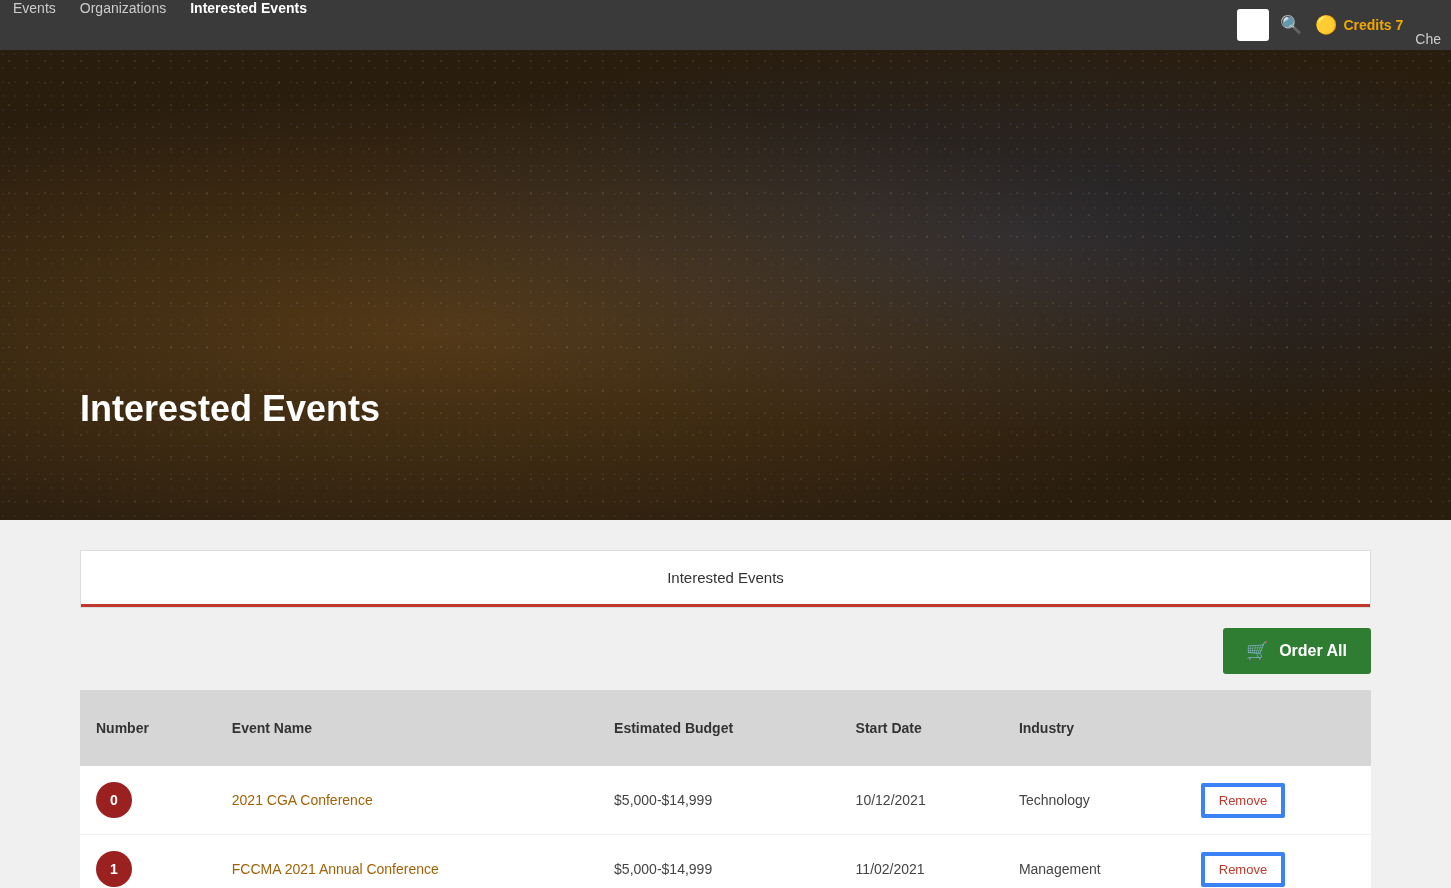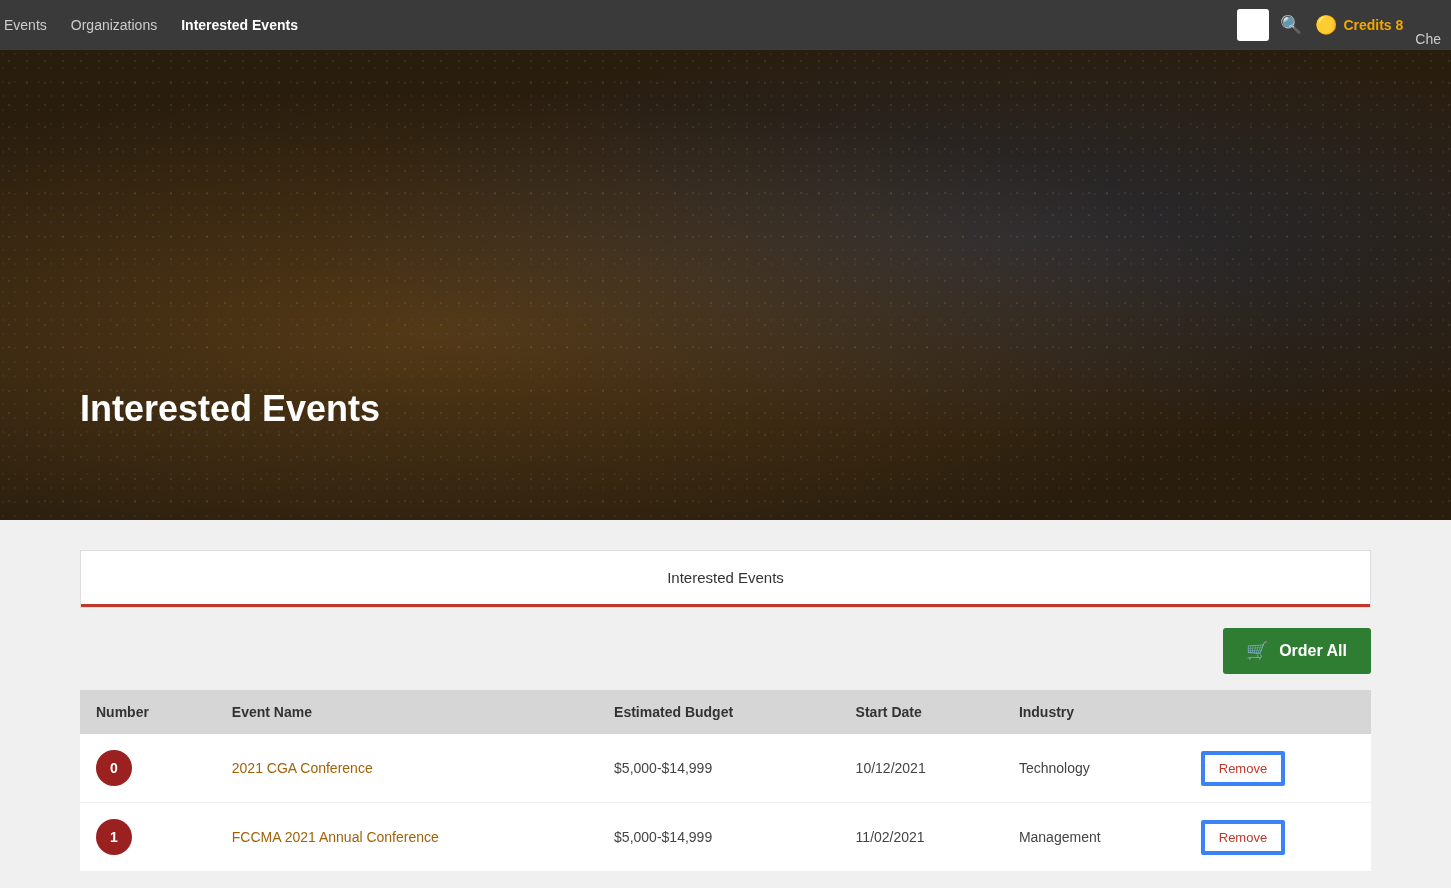--- a/index.html
+++ b/index.html
@@ -3,22 +3,22 @@
   <meta charset="utf-8">
   <style>
     * { margin: 0; padding: 0; box-sizing: border-box; }
     body { font-family: Arial, sans-serif; background: #f0f0f0; min-width: 1451px; }
 
     
     nav {
       background: #3a3a3a;
       height: 50px;
       display: flex;
-      align-items: center;
-      padding: 0 4px;
+      align-items: flex-start;
+      padding: 0 13px;
       position: relative;
     }
     .nav-links { display: flex; gap: 24px; }
     .nav-link {
       color: #ccc;
       font-size: 14px;
       cursor: pointer;
       text-decoration: none;
     }
     .nav-link.active { color: #fff; font-weight: bold; }
@@ -147,21 +147,21 @@
     
     .events-table {
       width: 100%;
       border-collapse: collapse;
       background: #fff;
     }
     .events-table thead tr {
       background: #d6d6d6;
     }
     .events-table th {
-      padding: 14px 16px;
+      padding: 30px 16px;
       text-align: left;
       font-size: 14px;
       font-weight: bold;
       color: #333;
     }
     .events-table td {
       padding: 16px 16px;
       font-size: 14px;
       color: #444;
       border-bottom: 1px solid #eee;
@@ -196,21 +196,21 @@
   <div class="nav-links">
     <a class="nav-link">Events</a>
     <a class="nav-link">Organizations</a>
     <a class="nav-link active">Interested Events</a>
   </div>
   <div class="nav-right">
     <div class="nav-search-box"></div>
     <span class="nav-search-icon">🔍</span>
     <span class="nav-credits">
       <span class="credits-icon">🟡</span>
-      <span>Credits 8</span>
+      <span>Credits 7</span>
     </span>
     <span class="nav-user">Che</span>
   </div>
 </nav>
 
 <div class="hero">
   <div class="hero-bg"></div>
   <div class="crowd-layer"></div>
   <h1 class="hero-title">Interested Events</h1>
 </div>

